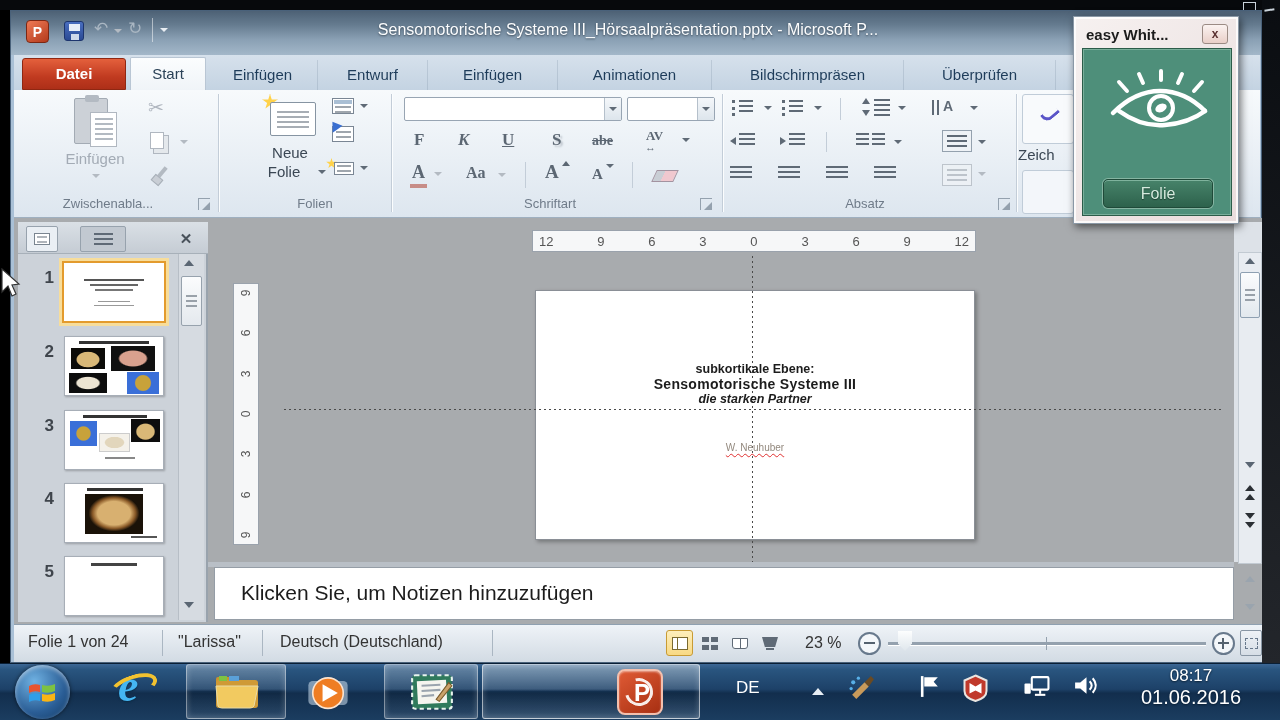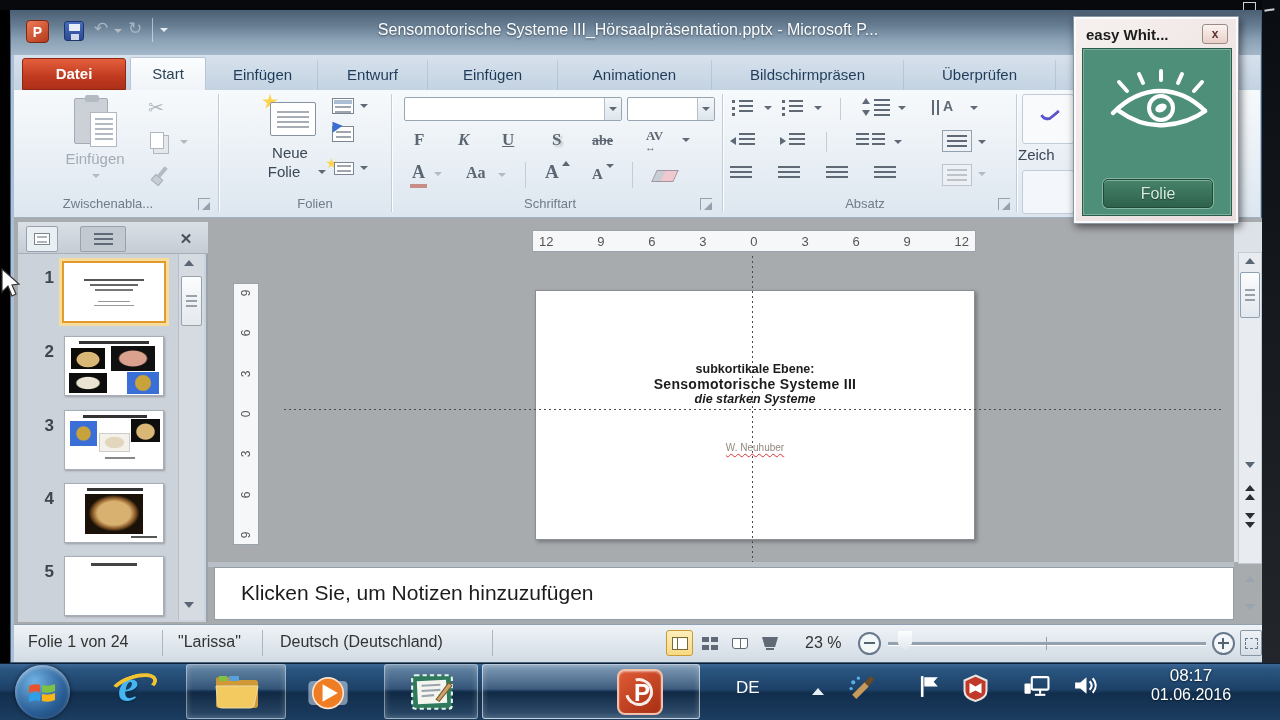--- a/index.html
+++ b/index.html
@@ -322,21 +322,21 @@
   </div>
 
   
   <div class="abs" style="left:535px;top:290px;width:440px;height:250px;background:#fff;border:1px solid #8a8f96;box-shadow:2px 2px 4px rgba(0,0,0,.3)"></div>
   <div class="abs" style="left:752px;top:256px;width:1px;height:306px;background:repeating-linear-gradient(180deg,#4a4a4a 0 2px,transparent 2px 5px)"></div>
   <div class="abs" style="left:284px;top:409px;width:940px;height:1px;background:repeating-linear-gradient(90deg,#4a4a4a 0 2px,transparent 2px 5px)"></div>
 
   <div class="abs" style="left:535px;top:362px;width:440px;text-align:center;color:#1c1c1c">
     <div style="font-size:12.5px;font-weight:bold">subkortikale Ebene:</div>
     <div style="font-size:14px;font-weight:bold;letter-spacing:.3px">Sensomotorische Systeme III</div>
-    <div style="font-size:12.5px;font-weight:bold;font-style:italic">die starken Systeme</div>
+    <div style="font-size:12.5px;font-weight:bold;font-style:italic">die starken Partner</div>
   </div>
   <div class="abs" style="left:535px;top:442px;width:440px;text-align:center;color:#93897e">
     <div style="font-size:10px;text-decoration:underline wavy #e03030;text-underline-offset:2px">W. Neuhuber</div>
   </div>
 
   
   <div class="abs" style="left:1238px;top:252px;width:24px;height:312px;background:#e8ecf1;border:1px solid #c2cad2"></div>
   <div class="scrollarrow up" style="left:1245px;top:258px"></div>
   <div class="abs" style="left:1240px;top:272px;width:20px;height:46px;background:linear-gradient(#fbfcfd,#e2e8ee);border:1px solid #8ea0b2;border-radius:2px">
     <div class="lines abs" style="left:4px;top:16px;width:10px;height:13px;opacity:.6"></div>
@@ -485,21 +485,21 @@
     <line x1="12" y1="20" x2="22" y2="20" stroke="#fff" stroke-width="2"></line>
     <rect x="2" y="9" width="6" height="10" rx="1" fill="#fff"></rect>
   </svg>
   <svg class="trayico" width="29" height="23" viewBox="0 0 28 22" style="left:1072px">
     <path d="M3 8 H8 L14 3 V19 L8 14 H3 Z" fill="#fff"></path>
     <path d="M17 7 Q21 11 17 15 M20 4 Q26 11 20 18" stroke="#fff" stroke-width="2" fill="none"></path>
   </svg>
 
   <div class="abs" style="left:1126px;top:666px;width:130px;text-align:center;color:#fff">
     <div style="font-size:17px;text-shadow:0 1px 2px #081c30">08:17</div>
-    <div style="font-size:16px;text-shadow:0 1px 2px #081c30">01.06.2016</div>
+    <div style="font-size:20px;text-shadow:0 1px 2px #081c30">01.06.2016</div>
   </div>
 
   
   <div class="abs" style="left:1073px;top:16px;width:166px;height:208px;background:linear-gradient(135deg,#f6f1f0,#e9dcdc);border:1px solid #8a98a6;box-shadow:inset 0 0 0 2px rgba(255,255,255,.8),2px 3px 8px rgba(0,0,0,.55);z-index:40">
     <div style="position:absolute;left:12px;top:9px;font-size:15px;font-weight:bold;color:#1c1c1c">easy Whit...</div>
     <div style="position:absolute;left:128px;top:7px;width:26px;height:20px;border-radius:3px;background:linear-gradient(#fbf3f1,#e9cfc8);border:1px solid #9b8b84;text-align:center;line-height:18px;font-size:12px;font-weight:bold;color:#5a3030">x</div>
     <div style="position:absolute;left:8px;top:31px;width:150px;height:168px;background:#4e8f7a;border:1px solid #2c5c49;box-shadow:inset 0 0 0 1px #79af9b">
       <svg width="106" height="66" viewBox="0 0 106 66" style="position:absolute;left:22px;top:18px">
         <g stroke="#fff" stroke-width="4" stroke-linecap="round">
           <line x1="22" y1="24" x2="14" y2="15"></line>

